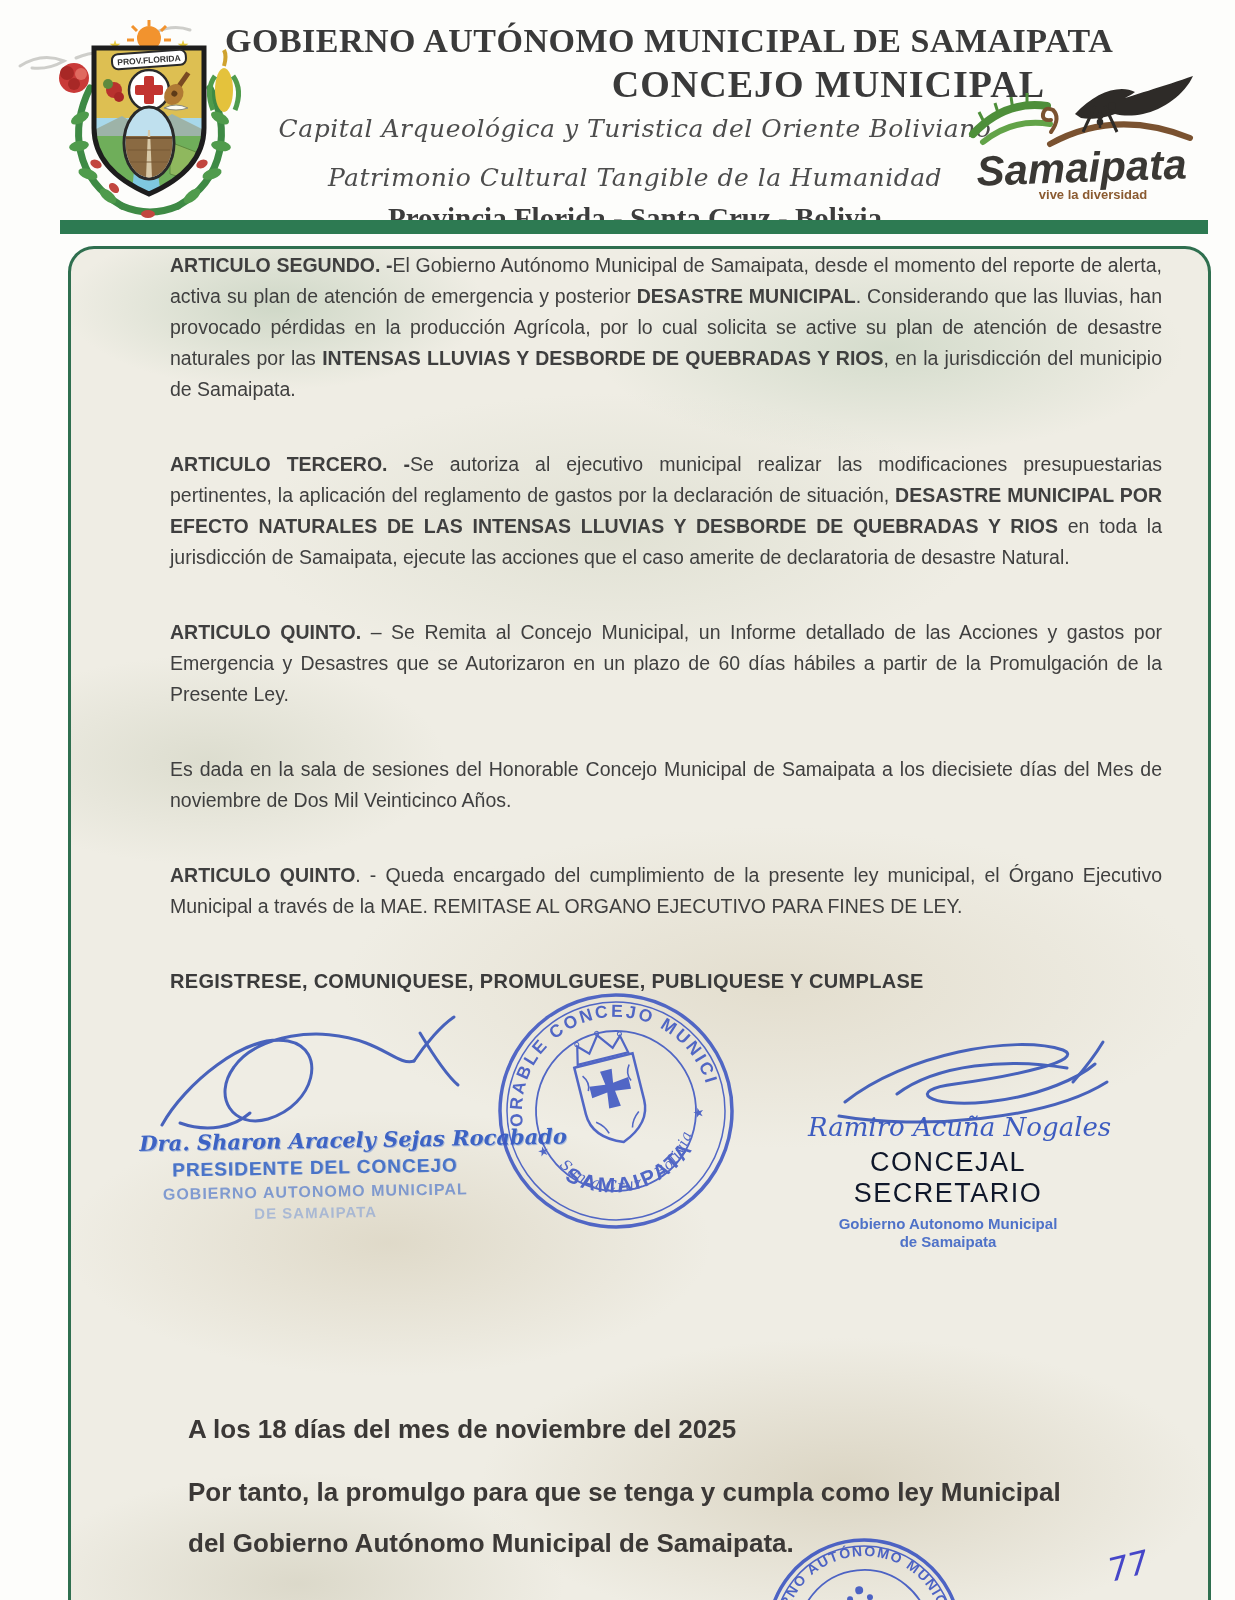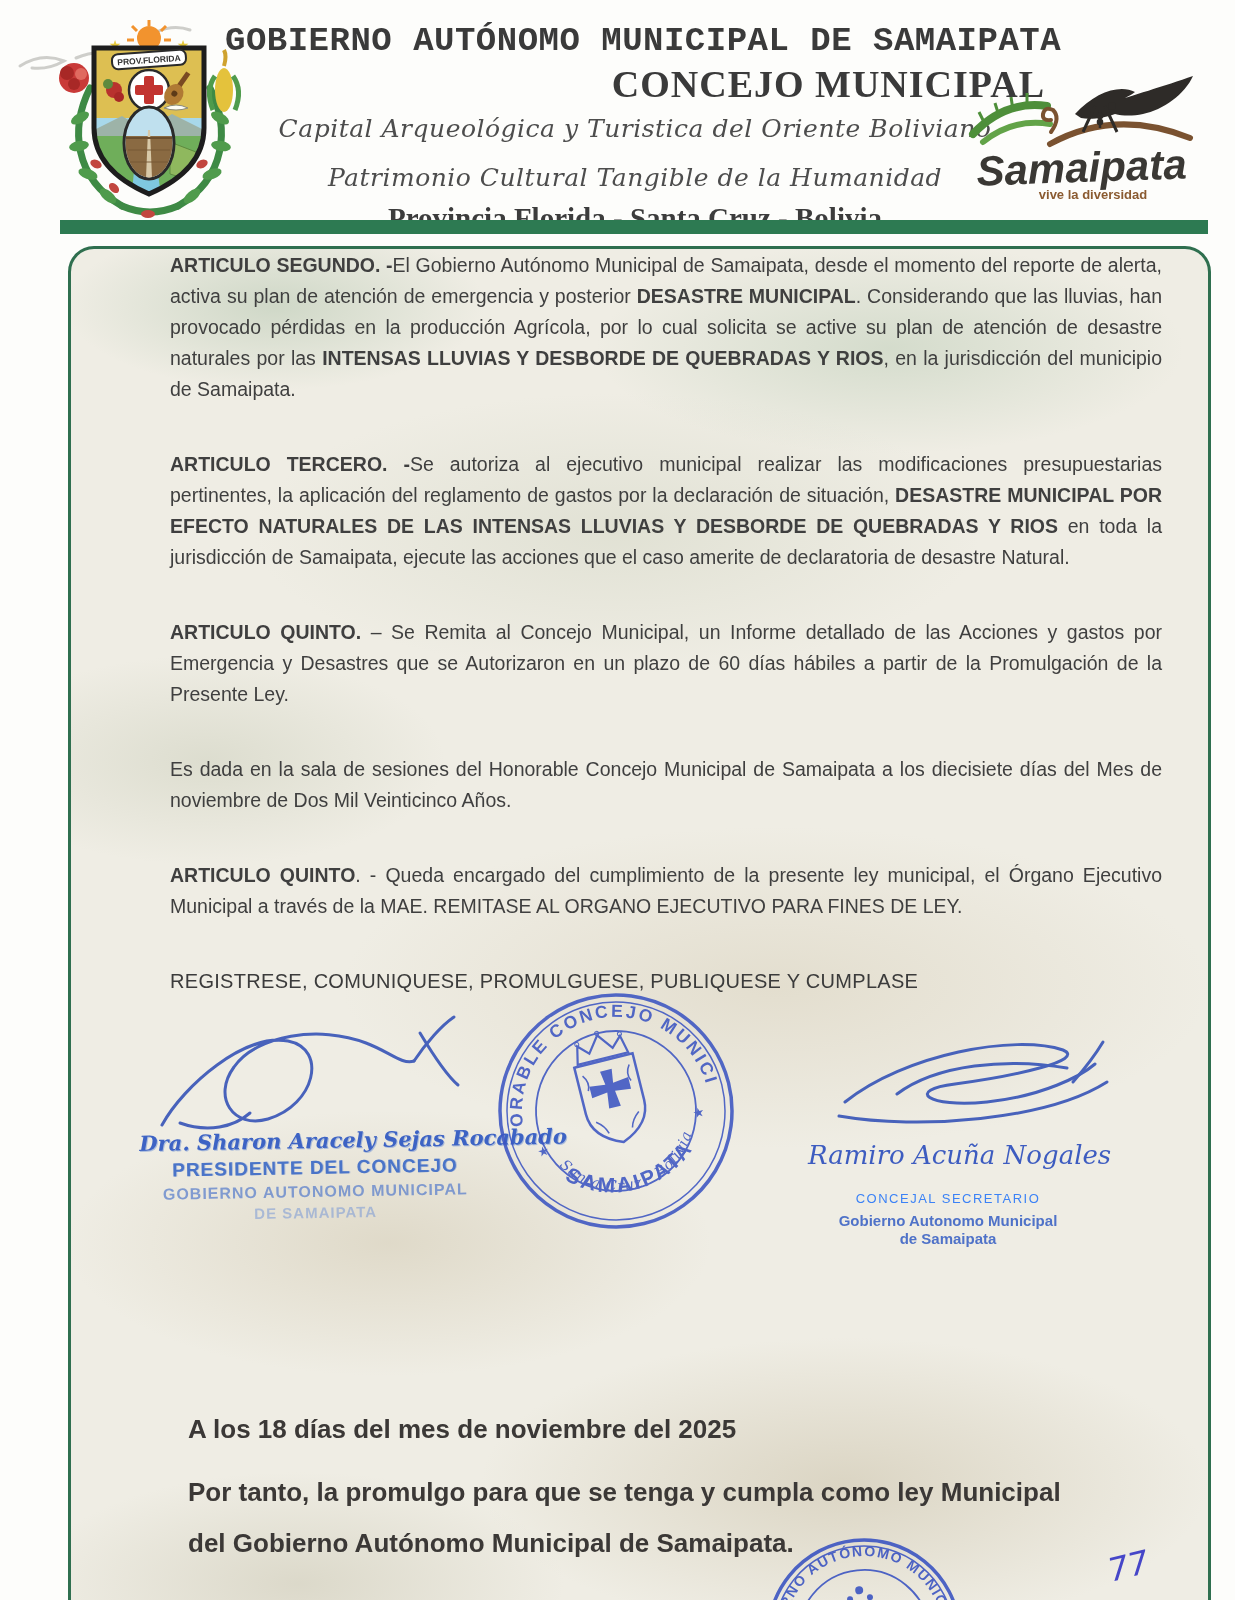--- a/index.html
+++ b/index.html
@@ -3,21 +3,21 @@
 <meta charset="utf-8">
 <style>
   html,body{margin:0;padding:0;background:#888;}
   .page{
     position:relative;width:1235px;height:1600px;margin:0 auto;
     background:#fdfdfb;overflow:hidden;
     font-family:"Liberation Sans",sans-serif;color:#404040;
   }
   
   .hdr-titles{position:absolute;left:225px;top:22px;width:820px;text-align:center;}
-  .org-name{font-family:Liberation Mono, monospace;font-weight:700;font-size:34px;color:#3a3a3a;letter-spacing:.5px;white-space:nowrap;}
+  .org-name{font-family:Liberation Serif, serif;font-weight:700;font-size:34px;color:#3a3a3a;letter-spacing:.5px;white-space:nowrap;}
   .council-name{font-family:"Liberation Serif",serif;font-weight:700;font-size:38px;color:#3a3a3a;letter-spacing:1px;margin-top:2px;text-align:right;}
   .tagline{font-family:"DejaVu Serif",serif;font-style:italic;font-size:25px;color:#4d4d4d;margin-top:8px;letter-spacing:.5px;}
   .province{font-family:"Liberation Serif",serif;font-weight:700;font-size:29px;color:#3c3c3c;margin-top:10px;}
   .green-bar{position:absolute;left:60px;top:220px;width:1148px;height:14px;background:#2d7a52;}
   .crest{position:absolute;left:52px;top:18px;}
   .logo{position:absolute;left:955px;top:72px;}
   
   .frame{
     position:absolute;left:68px;top:246px;width:1137px;height:1420px;
     border:3px solid #2f6f4f;border-radius:26px;
@@ -28,34 +28,34 @@
       radial-gradient(ellipse 340px 150px at 12% 36%,rgba(178,184,158,.30),transparent 70%),
       radial-gradient(ellipse 620px 230px at 62% 52%,rgba(209,199,174,.40),transparent 70%),
       radial-gradient(ellipse 460px 190px at 28% 70%,rgba(204,194,168,.45),transparent 70%),
       radial-gradient(ellipse 520px 210px at 68% 87%,rgba(199,189,163,.50),transparent 70%),
       radial-gradient(ellipse 380px 160px at 20% 94%,rgba(196,192,170,.45),transparent 70%),
       #efede4;
   }
   .bodytext{position:absolute;left:170px;top:250px;width:992px;}
   .para{font-size:19.5px;line-height:31px;text-align:justify;margin:0 0 44px 0;color:#3f3f3f;}
   .para .b{font-weight:700;}
-  .registrese{font-size:20px;font-weight:400;letter-spacing:.3px;margin-top:38px;color:#3b3b3b;}
+  .registrese{font-size:20px;font-weight:700;letter-spacing:.3px;margin-top:38px;color:#3b3b3b;}
   
   .sig{position:absolute;}
   .stamp-text-left{
     position:absolute;left:140px;top:1128px;width:350px;text-align:center;
     color:#3d63c4;transform:rotate(-1deg);
   }
   .stamp-text-left .nm{font-family:"DejaVu Serif",serif;font-style:italic;font-weight:700;font-size:21px;white-space:nowrap;text-shadow:1px 1px 0 rgba(90,130,210,.45);}
   .stamp-text-left .ti{font-size:19px;font-weight:700;letter-spacing:1px;margin-top:4px;color:#4a74c8;text-shadow:1px 0 0 rgba(90,130,210,.4);}
   .stamp-text-left .o1{font-size:16px;font-weight:700;letter-spacing:1px;margin-top:4px;color:#5d81cc;opacity:.75;}
   .stamp-text-left .o2{font-size:15px;font-weight:700;letter-spacing:1px;margin-top:3px;color:#6f92d6;opacity:.5;}
   .stamp-text-right{position:absolute;left:808px;top:1112px;width:280px;text-align:center;color:#3d5cc0;}
-  .stamp-text-right .nm{font-family:"DejaVu Serif",serif;font-style:italic;font-size:26px;white-space:nowrap;margin-top:28px;}
-  .stamp-text-right .ti{font-size:13px;letter-spacing:1.5px;margin-top:21px;color:#3b82f6;}
+  .stamp-text-right .nm{font-family:"DejaVu Serif",serif;font-style:italic;font-size:26px;white-space:nowrap;}
+  .stamp-text-right .ti{font-size:27px;letter-spacing:1.5px;margin-top:5px;color:#0f172a;}
   .stamp-text-right .o1{font-size:15px;font-weight:700;margin-top:6px;color:#4f72c8;}
   .stamp-text-right .o2{font-size:15px;font-weight:700;margin-top:1px;color:#4f72c8;}
   
   .promulgation{position:absolute;left:176px;top:1392px;width:912px;color:#3b3836;font-weight:700;font-size:26px;line-height:51px;}
   .promulgation p{margin:12px;}
   .promulgation .p2{margin-top:3px;}
 </style>
 </head>
 <body>
 

